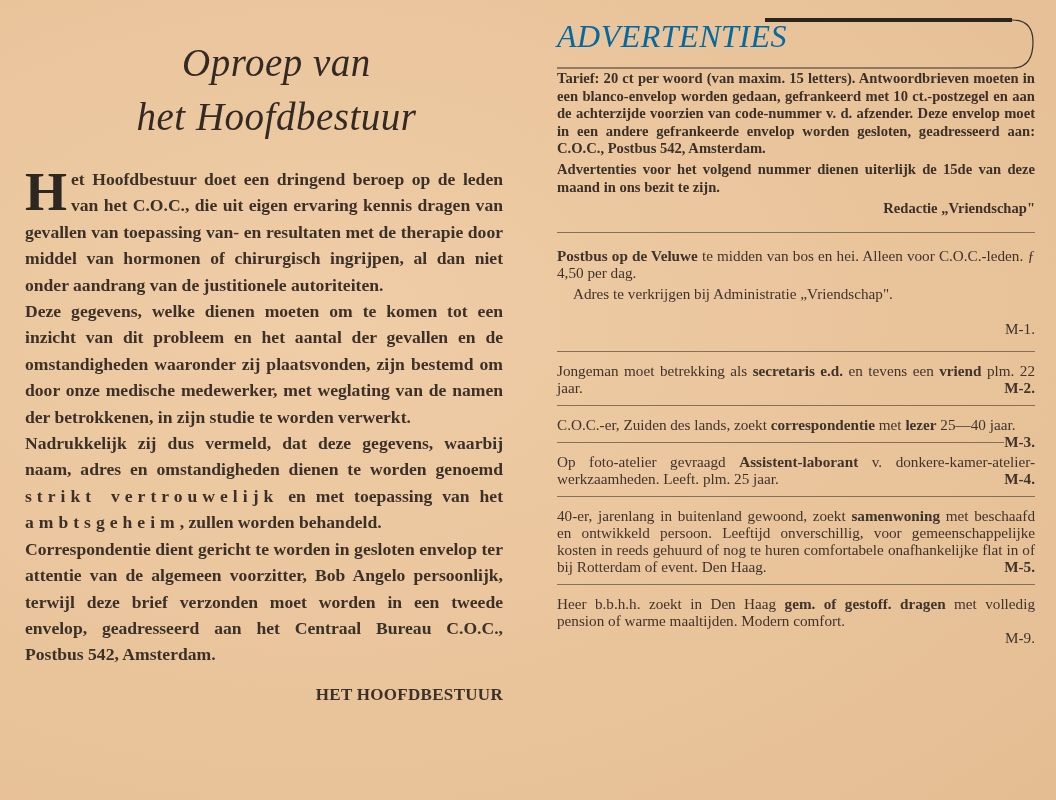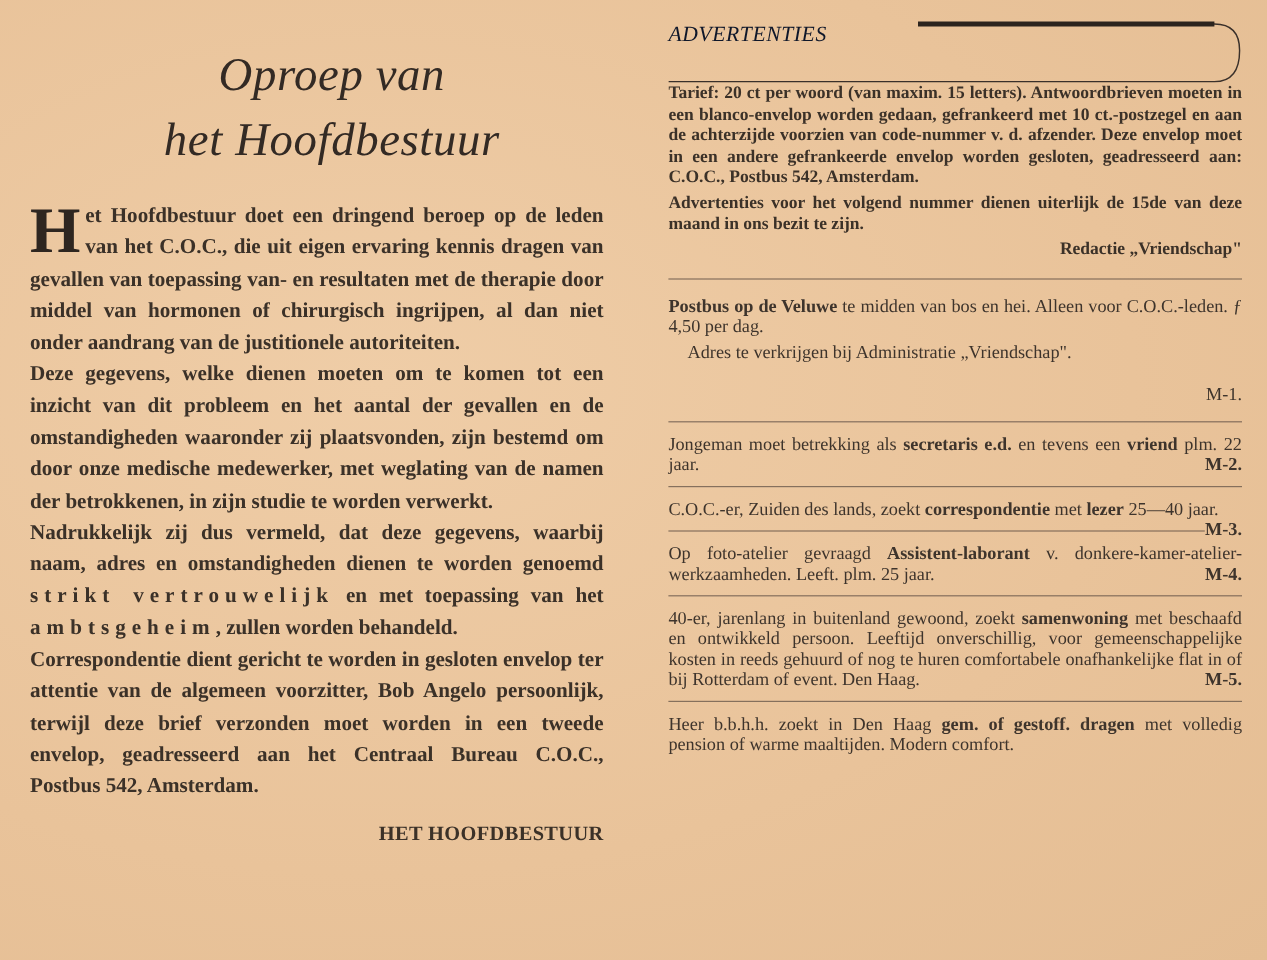--- a/index.html
+++ b/index.html
@@ -36,21 +36,21 @@
     letter-spacing: 0.3px;
   }
   .right {
     position: absolute; left: 557px; top: 0; width: 478px;
   }
   .ad-header {
     position: relative; height: 70px;
   }
   .ad-header-title {
     position: absolute; left: 0; top: 18px; font-style: italic;
-    font-size: 18px; letter-spacing: 0.5px; color: #0f172a;
+    font-size: 32px; letter-spacing: 0.5px; color: #0369a1;
   }
   .ad-header-frame {
     position: absolute; left: 0; top: 0; width: 480px; height: 72px;
   }
   .info {
     font-size: 14.6px; line-height: 17.6px; font-weight: bold;
     text-align: justify; color: #3b3128;
   }
   .info p { margin: 0 0 3px 0; text-align: justify; text-align-last: left; }
   .info .right-line { text-align: right; text-align-last: right; margin-top: 4px; }
@@ -124,14 +124,15 @@
   <hr class="sep">
 
   <div class="ad">
     <p><span>40-er, jarenlang in buitenland gewoond, zoekt </span><b>samenwoning</b><span> met beschaafd en ontwikkeld persoon. Leeftijd onverschillig, voor gemeenschappelijke kosten in reeds gehuurd of nog te huren comfortabele onafhankelijke flat in of bij Rotterdam of event. Den Haag.</span><span class="code">M-5.</span></p>
   </div>
 
   <hr class="sep">
 
   <div class="ad">
     <p><span>Heer b.b.h.h. zoekt in Den Haag </span><b>gem. of gestoff. dragen</b><span> met volledig pension of warme maaltijden. Modern comfort.</span></p>
+    <p style="text-align:right;text-align-last:right">M-9.</p>
   </div>
 </div>
 
 </body></html>

